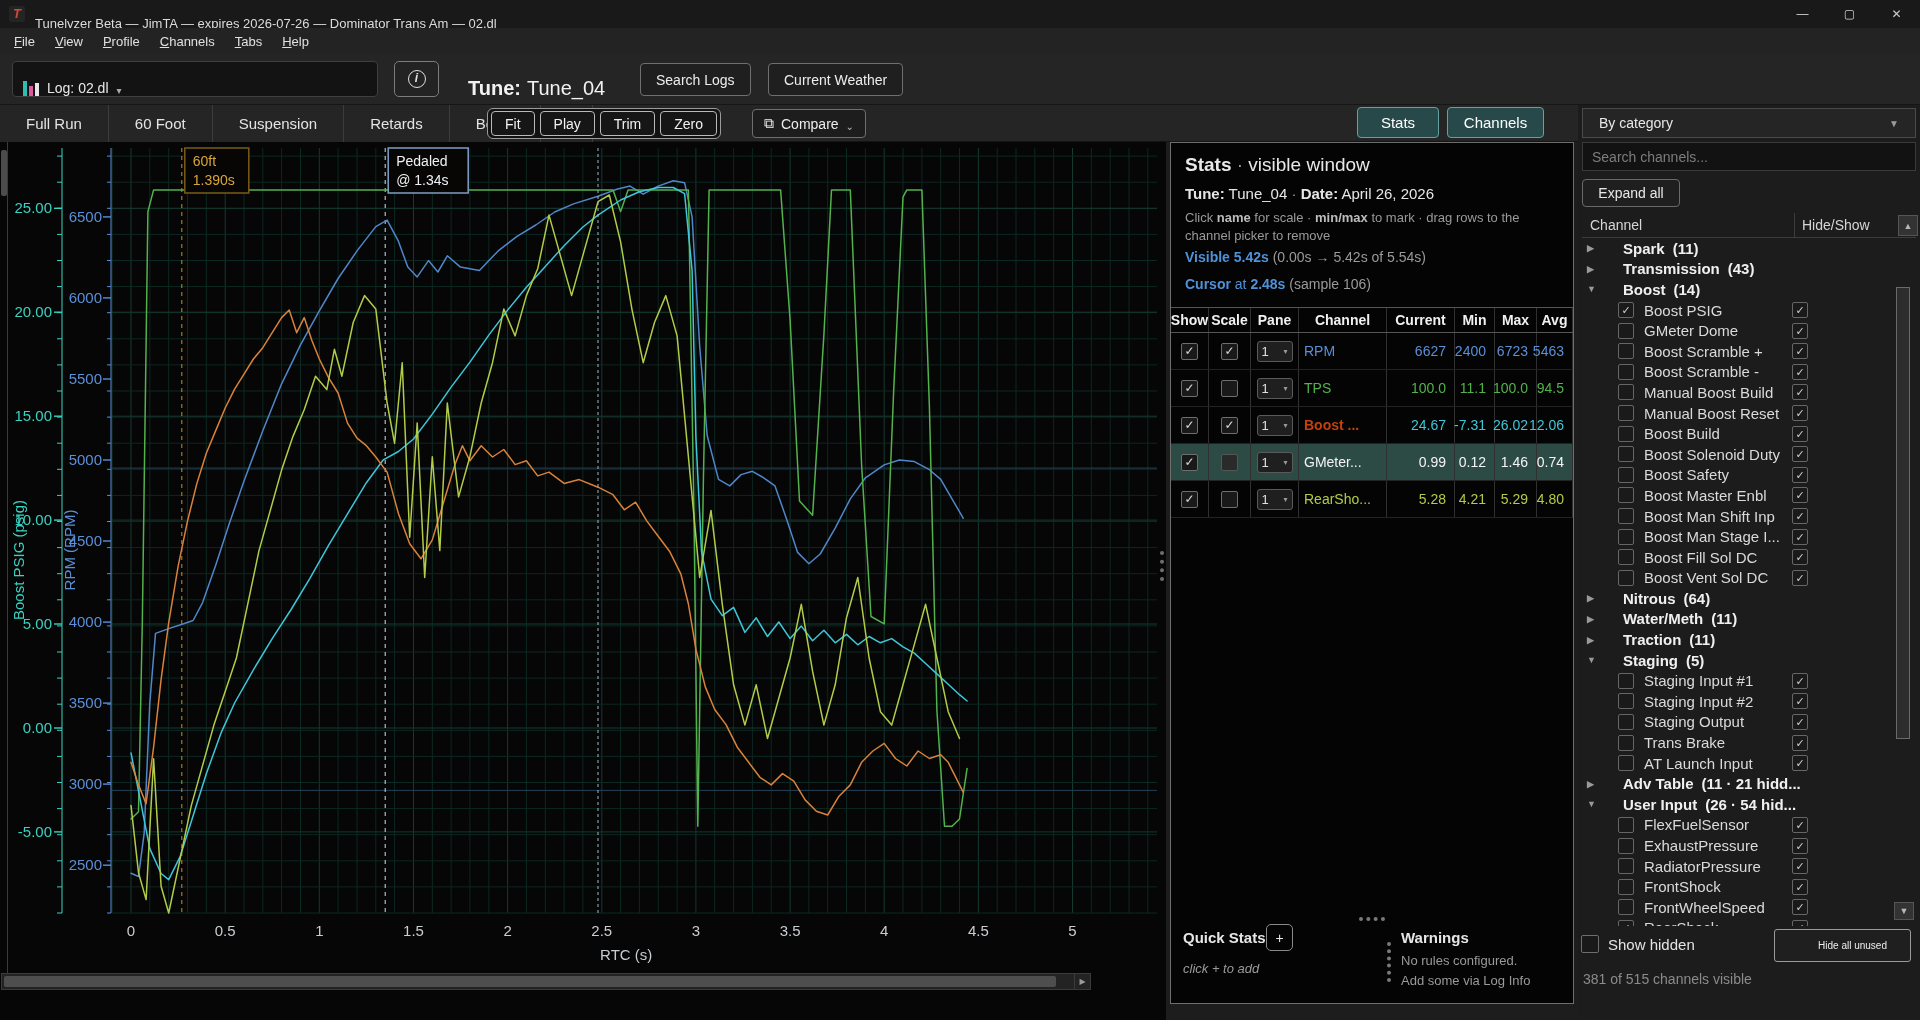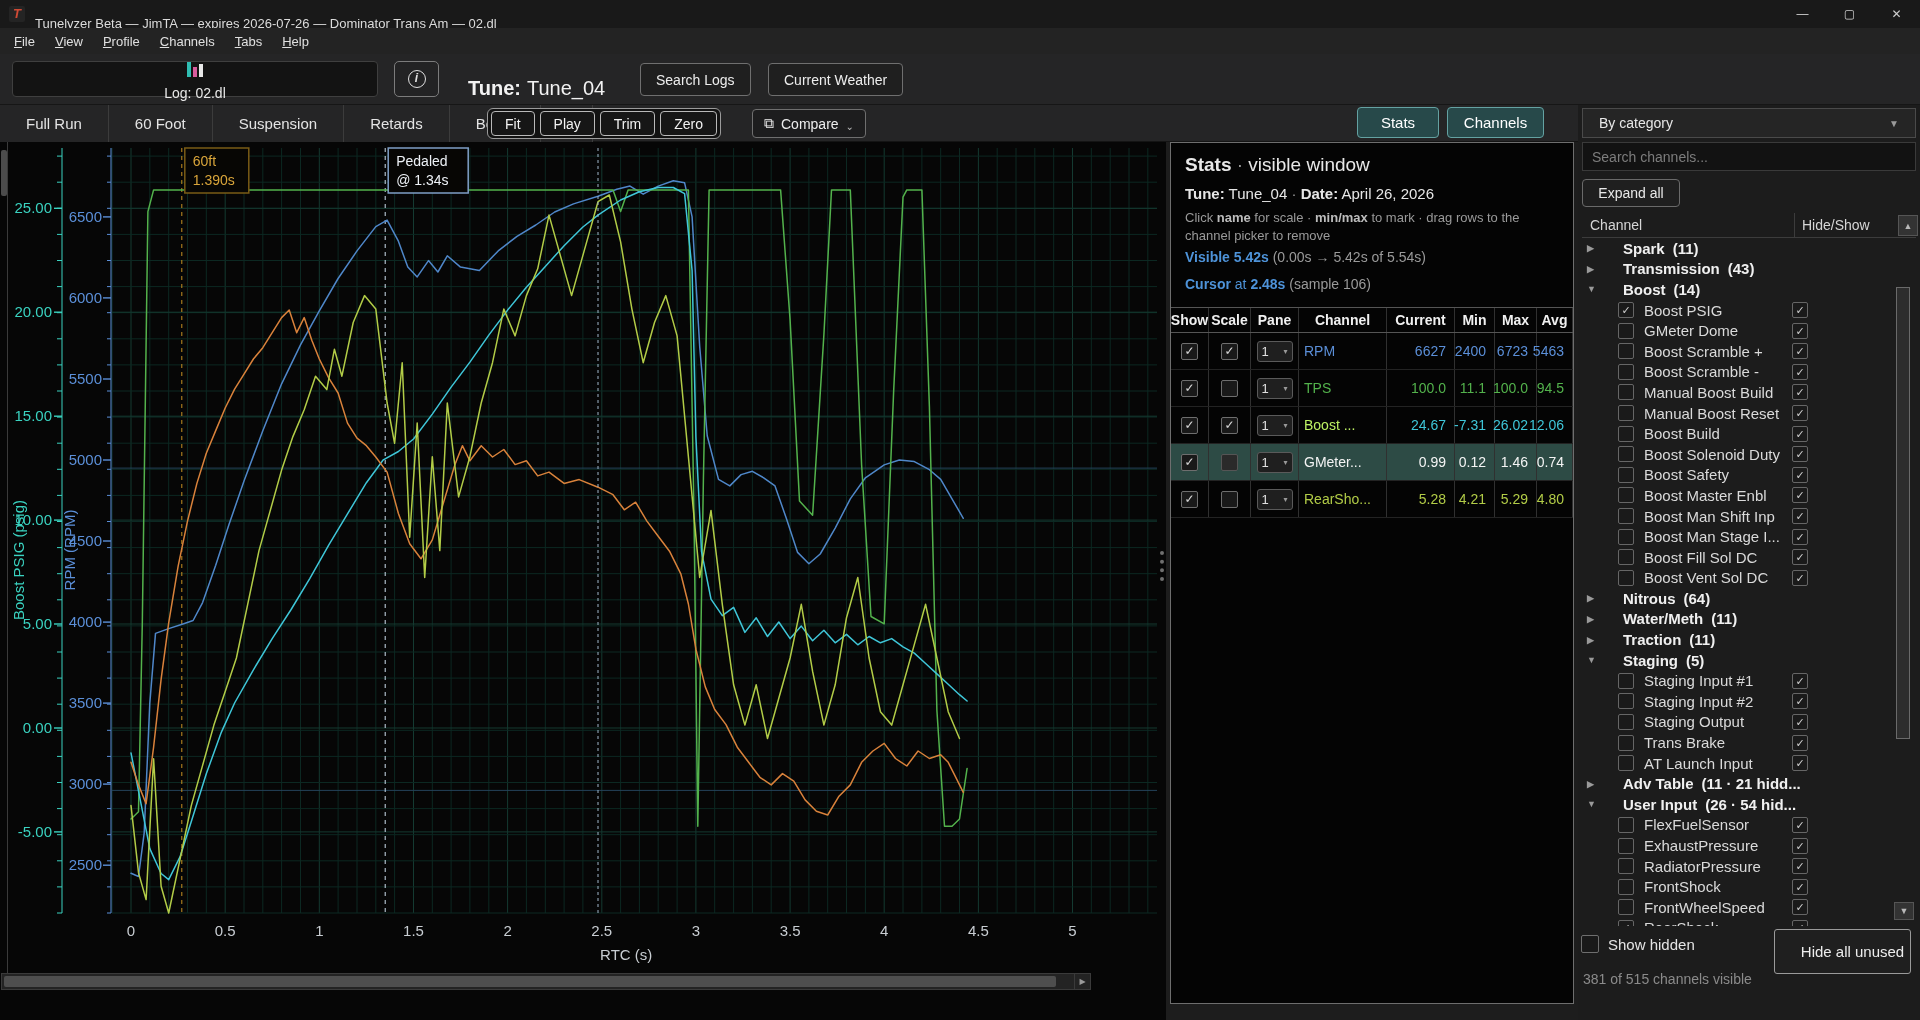--- a/index.html
+++ b/index.html
@@ -17,21 +17,21 @@
     font-size:12px; color:#cfcfcf; }
 
   
   .menubar { left:0; top:28px; width:1920px; height:26px; background:#232323; display:flex; align-items:center; padding-left:4px; }
   .menu-item { display:inline-block; padding:4px 10px; font-size:13px; color:#e0e0e0; }
   .menu-item::first-letter { text-decoration:underline; }
 
   
   .toolbar-bg { left:0; top:54px; width:1920px; height:51px; background:#252526; border-bottom:1px solid #161616; }
   .log-select { left:12px; top:61px; width:366px; height:36px; background:#131313; border:1px solid #3f3f3f;
-    border-radius:4px; display:flex; align-items:center; padding:0 10px; gap:8px;flex-direction:column; }
+    border-radius:4px; display:flex; align-items:flex-end; padding:0 10px; gap:8px; }
   .log-bars { display:flex; align-items:flex-end; gap:2px; height:15px; }
   .log-bars i { display:block; width:4px; }
   .log-bars i:nth-child(1){ height:15px; background:#2fbdb2; }
   .log-bars i:nth-child(2){ height:10px; background:#d85c9e; }
   .log-bars i:nth-child(3){ height:13px; background:#e8e8e8; }
   .log-text { font-size:14px; color:#e8e8e8; }
   .log-caret { font-size:10px; color:#aaa; }
   .info-btn { left:394px; top:61px; width:45px; height:36px; border:1px solid #7c7c7c; border-radius:5px;
     background:#232324; display:flex; align-items:center; justify-content:center; }
   .info-glyph { width:18px; height:18px; border:1.5px solid #e0e0e0; border-radius:50%;
@@ -130,22 +130,22 @@
   .t-cb { margin-left:36px; width:16px; height:16px; border:1px solid #666; background:#1a1a1a; border-radius:2px;
     color:#cfcfcf; font-size:11px; line-height:14px; text-align:center; flex:none; }
   .t-label { margin-left:10px; color:#dadada; white-space:nowrap; }
   .t-hs { position:absolute; left:210px; width:16px; height:16px; border:1px solid #666; background:#1a1a1a; border-radius:2px;
     color:#cfcfcf; font-size:11px; line-height:14px; text-align:center; }
   .tree-thumb { position:absolute; left:318px; top:182px; width:14px; height:452px; background:#2d2d2d; border:1px solid #6a6a6a; }
   .scroll-down { position:absolute; left:316px; top:797px; width:20px; height:18px; background:#333; border:1px solid #555;
     color:#b8b8b8; font-size:9px; display:flex; align-items:center; justify-content:center; }
   .sh-cb { position:absolute; left:3px; top:830px; width:18px; height:18px; border:1px solid #6e6e6e; background:#191919; border-radius:2px; }
   .sh-label { position:absolute; left:30px; top:831px; font-size:15px; color:#e4e4e4; }
-  .hide-all { position:absolute; left:196px; top:824px; width:137px; height:45px; border:1px solid #9a9a9a; border-radius:3px;
-    background:#1f1f1f; font-size:15px; color:#ededed; display:flex; align-items:center; justify-content:center;padding-left:20px; }
+  .hide-all { position:absolute; left:196px; top:824px; width:137px; height:33px; border:1px solid #9a9a9a; border-radius:3px;
+    background:#1f1f1f; font-size:10px; color:#ededed; display:flex; align-items:center; justify-content:center;padding-left:20px; }
   .ch-count { position:absolute; left:5px; top:866px; font-size:14px; color:#8b8b8b; }
 </style>
 </head>
 <body>
 
 <div class="abs titlebar">
   <div class="app-icon">T</div>
   <div class="title-text">Tunelyzer Beta — JimTA — expires 2026-07-26 — Dominator Trans Am — 02.dl</div>
   <div class="win-controls">
     <div class="win-btn">—</div>
@@ -491,21 +491,21 @@
         </div>
         <div>
           <div class="cb">✓</div>
         </div>
         <div>
           <div class="pane-sel">
             <span>1</span>
             <i>▾</i>
           </div>
         </div>
-        <div class="chan" style="color: #bef264;">Boost ...</div>
+        <div class="chan" style="color: #c2410c; font-weight: bold;">Boost ...</div>
         <div class="num" style="color: rgb(63, 198, 216);">24.67</div>
         <div class="num" style="color: rgb(63, 198, 216);">-7.31</div>
         <div class="num" style="color: rgb(63, 198, 216);">26.02</div>
         <div class="num" style="color: rgb(63, 198, 216);">12.06</div>
       </div>
       <div class="sp-row sel" style="background: rgb(45, 75, 69);">
         <div>
           <div class="cb">✓</div>
         </div>
         <div>
@@ -536,20 +536,30 @@
             <i>▾</i>
           </div>
         </div>
         <div class="chan" style="color: rgb(178, 204, 71);">RearSho...</div>
         <div class="num" style="color: rgb(178, 204, 71);">5.28</div>
         <div class="num" style="color: rgb(178, 204, 71);">4.21</div>
         <div class="num" style="color: rgb(178, 204, 71);">5.29</div>
         <div class="num" style="color: rgb(178, 204, 71);">4.80</div>
       </div>
     </div>
+  <div class="sp-bottom">
+    <div class="dot-handle"></div>
+    <div class="qs-label">Quick Stats</div>
+    <div class="qs-add">+</div>
+    <div class="qs-hint">click + to add</div>
+    <div class="qs-vdiv"></div>
+    <div class="wn-label">Warnings</div>
+    <div class="wn-l1">No rules configured.</div>
+    <div class="wn-l2">Add some via Log Info</div>
+  </div>
 </div>
 
 <div class="abs channels-panel">
   <div class="cat-select">
     <span>By category</span>
     <i>▼</i>
   </div>
   <input class="ch-search" placeholder="Search channels..." style="">
   <div class="expand-btn">Expand all</div>
   <div class="list-header">

